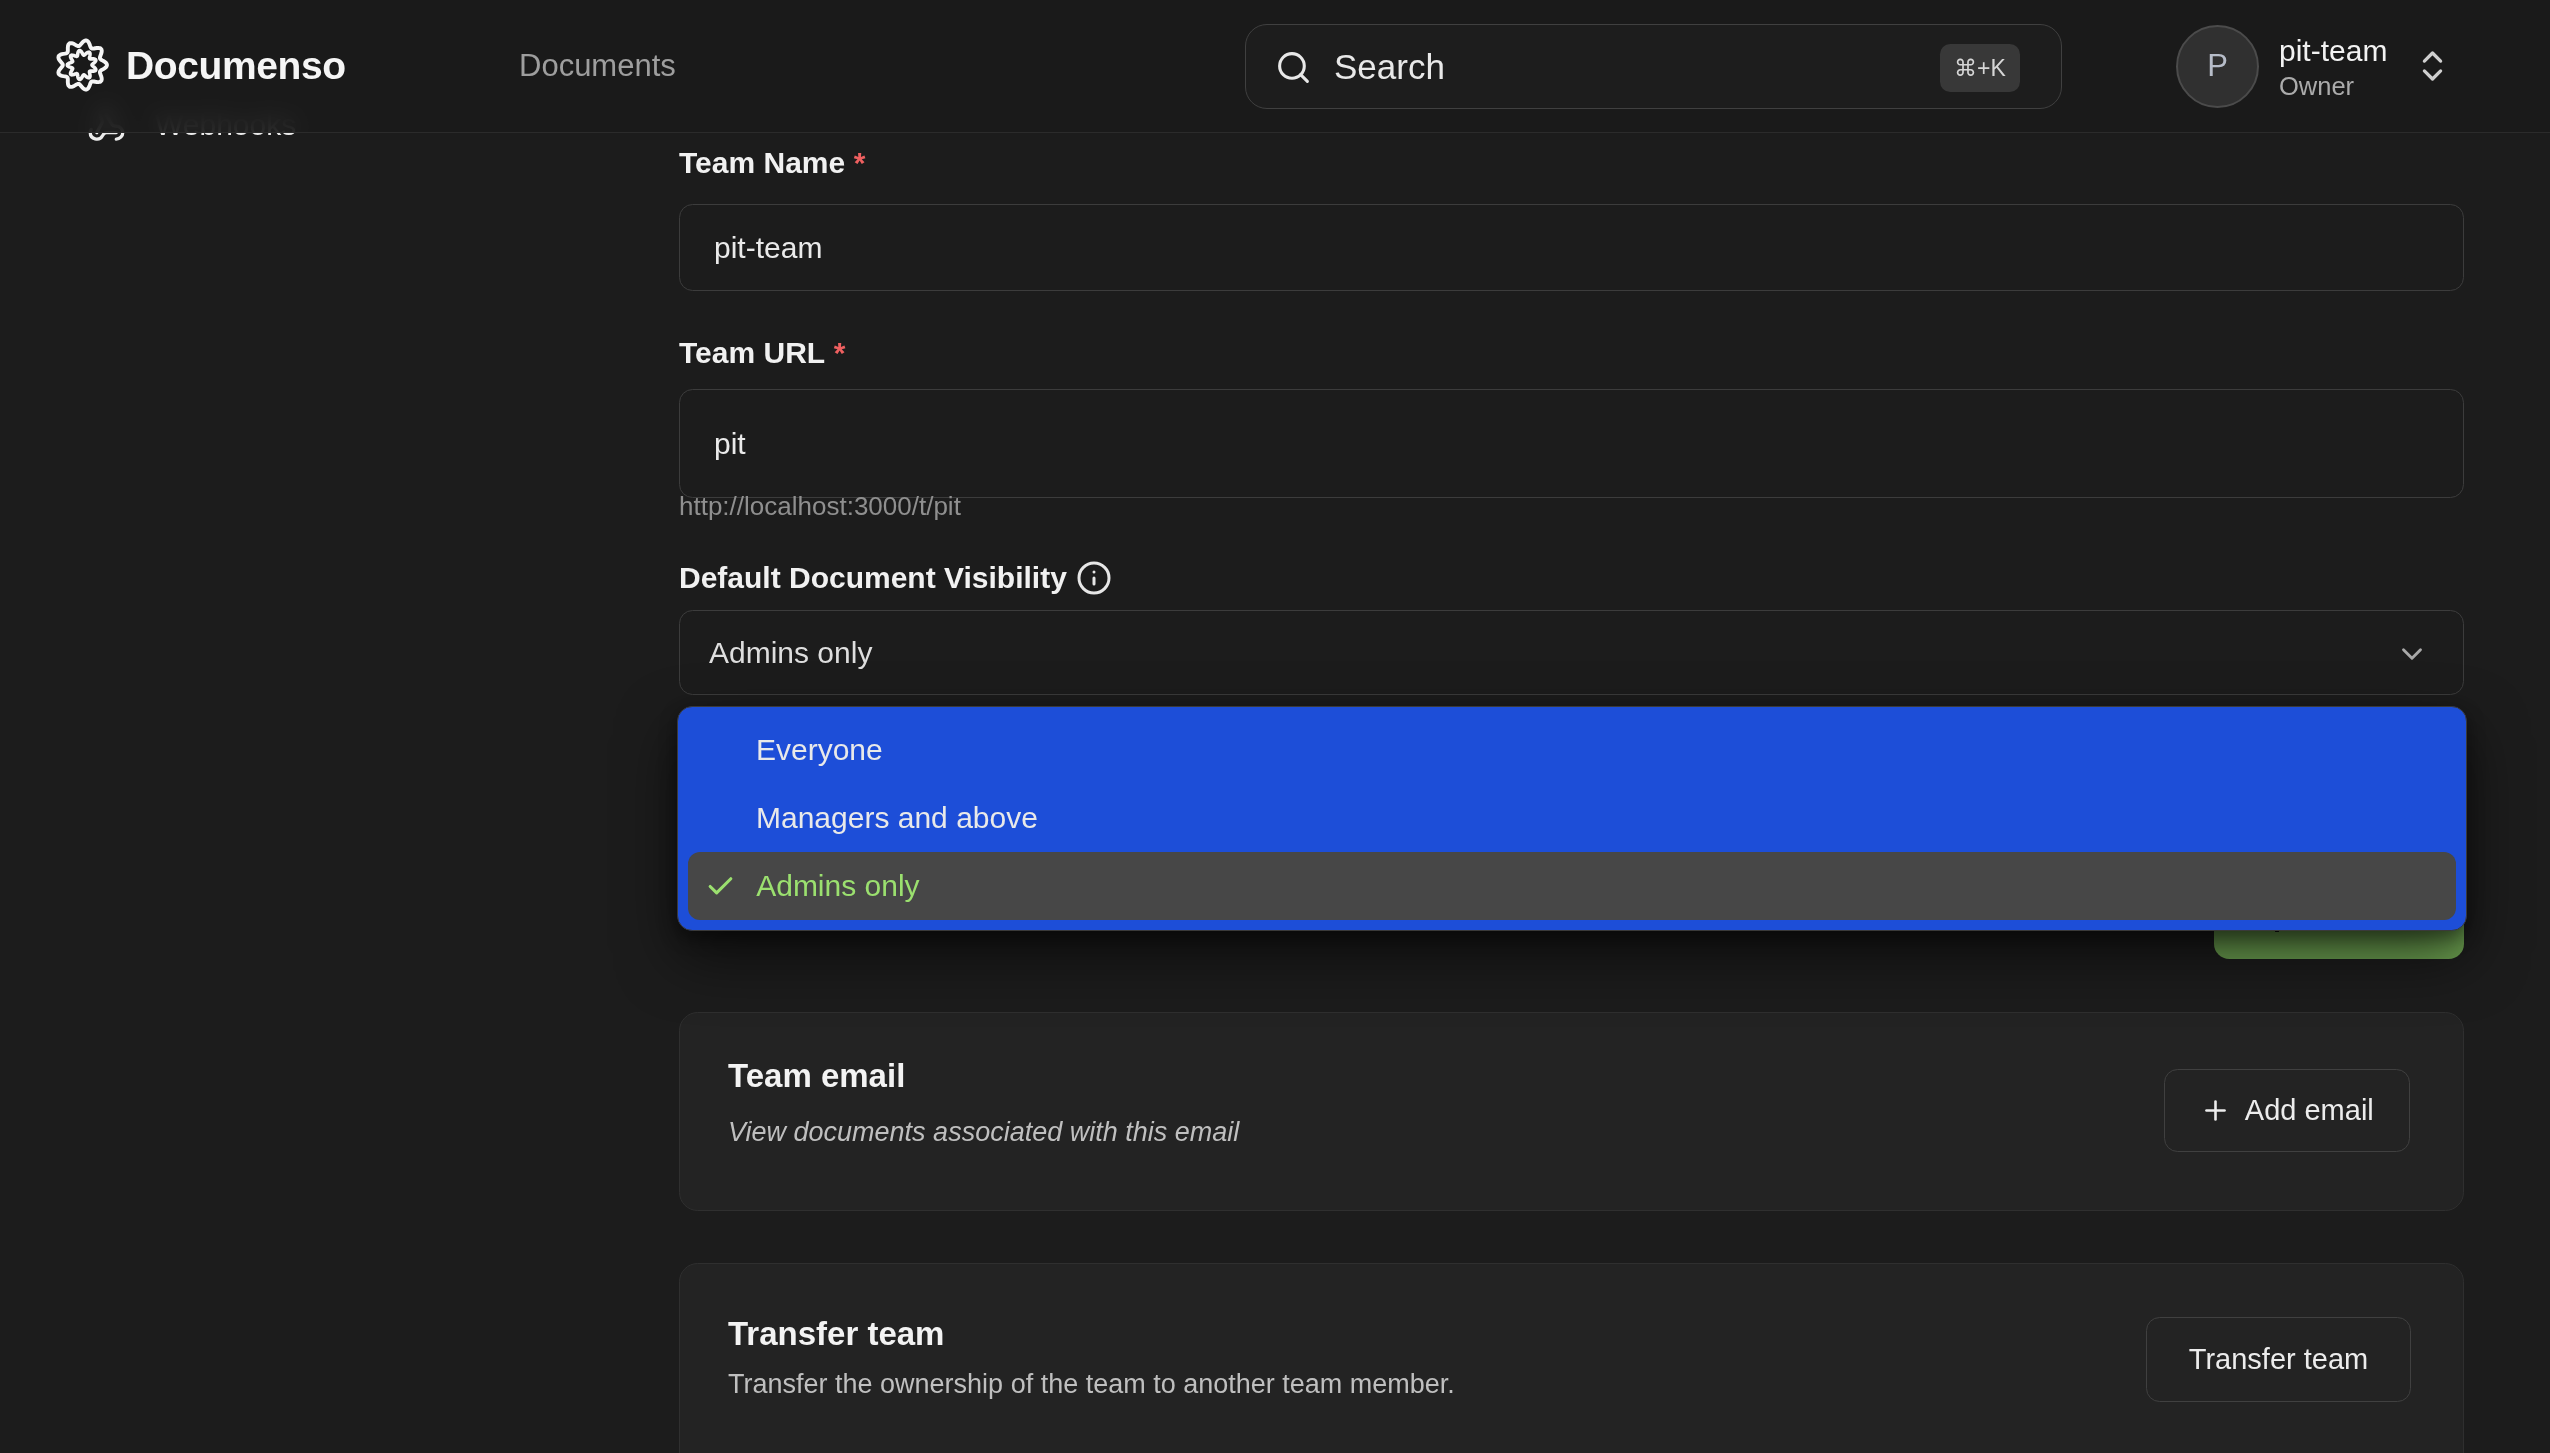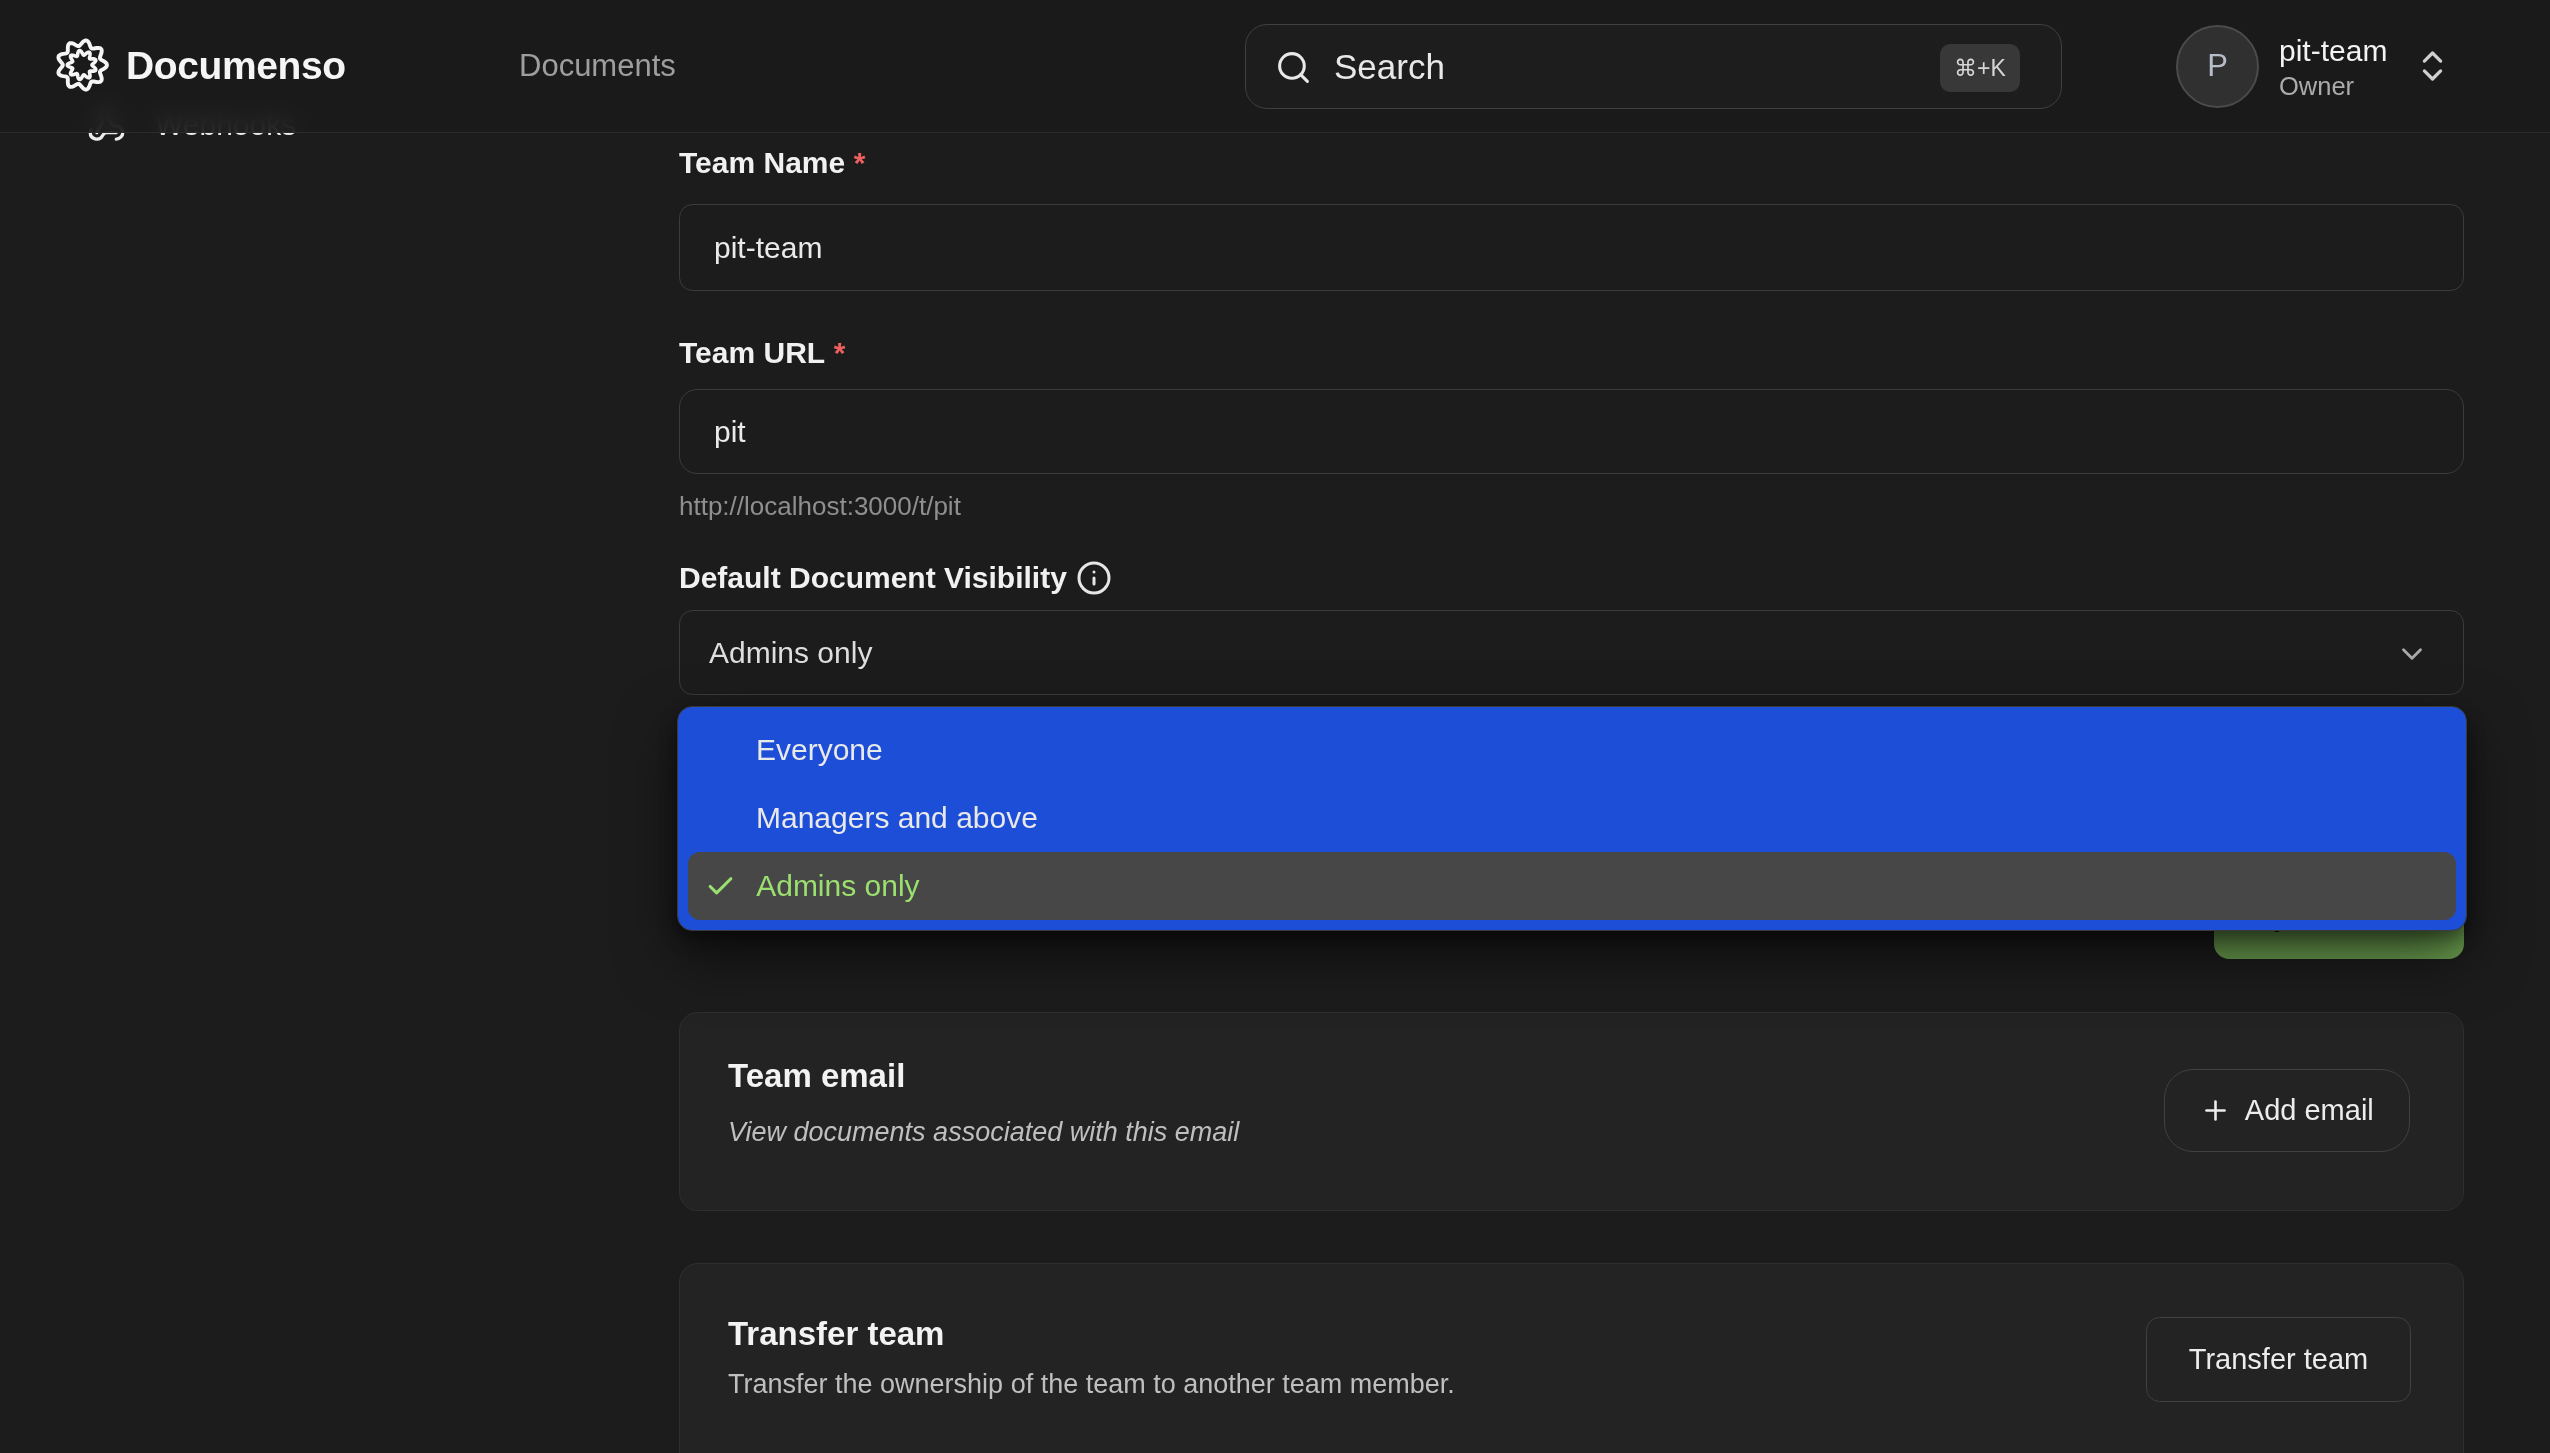--- a/index.html
+++ b/index.html
@@ -84,21 +84,21 @@
   .card{position:absolute;left:679px;width:1785px;box-sizing:border-box;
     background:#232323;border:1.3px solid #2f2f2f;border-radius:18.7px;}
   #card-email{top:1012px;height:199px;}
   #card-transfer{top:1263px;height:255px;}
   .card-title{position:absolute;left:48px;font-size:33px;font-weight:700;color:#f3f3f3;}
   .card-desc{position:absolute;left:48px;font-size:27px;color:#bfbfbf;}
   .card-btn{position:absolute;box-sizing:border-box;background:transparent;
     border:1.3px solid #404040;border-radius:13.6px;color:#ececec;font-size:29px;
     font-weight:500;font-family:"Liberation Sans", sans-serif;cursor:pointer;
     display:flex;align-items:center;justify-content:center;gap:13.6px;}
-  #add-email-btn{left:1484px;top:56px;width:246px;height:83px;border-radius:29px;}
+  #add-email-btn{left:1484px;top:56px;width:246px;height:83px;}
   #transfer-btn{left:1466px;top:53px;width:265px;height:85px;}
   #card-email .card-title{top:44px;}
   #card-email .card-desc{top:104px;font-style:italic;}
   #card-transfer .card-title{top:51px;}
   #card-transfer .card-desc{top:105px;}
 
   svg{display:block;}
 </style>
 </head>
 <body>
@@ -115,21 +115,21 @@
   </div>
 
   <div class="field-label" style="top:146px;">
     <span>Team Name</span><span class="req">*</span>
   </div>
   <input class="text-input" style="top: 204px;" type="text" value="pit-team">
 
   <div class="field-label" style="top:336px;">
     <span>Team URL</span><span class="req">*</span>
   </div>
-  <input class="text-input" style="top: 389px; height: 85px; border-radius: 18px;" type="text" value="pit">
+  <input class="text-input" style="top: 389px; height: 109px;" type="text" value="pit">
   <div id="url-helper">http://localhost:3000/t/pit</div>
 
   <div id="vis-row">
     <span class="field-label">Default Document Visibility</span>
     <svg width="36" height="36" viewBox="0 0 24 24" fill="none" stroke="#e6e6e6" stroke-width="2" stroke-linecap="round" stroke-linejoin="round">
       <circle cx="12" cy="12" r="10"></circle>
         <path d="M12 16v-4"></path>
         <path d="M12 8h.01"></path>
     </svg>
   </div>

